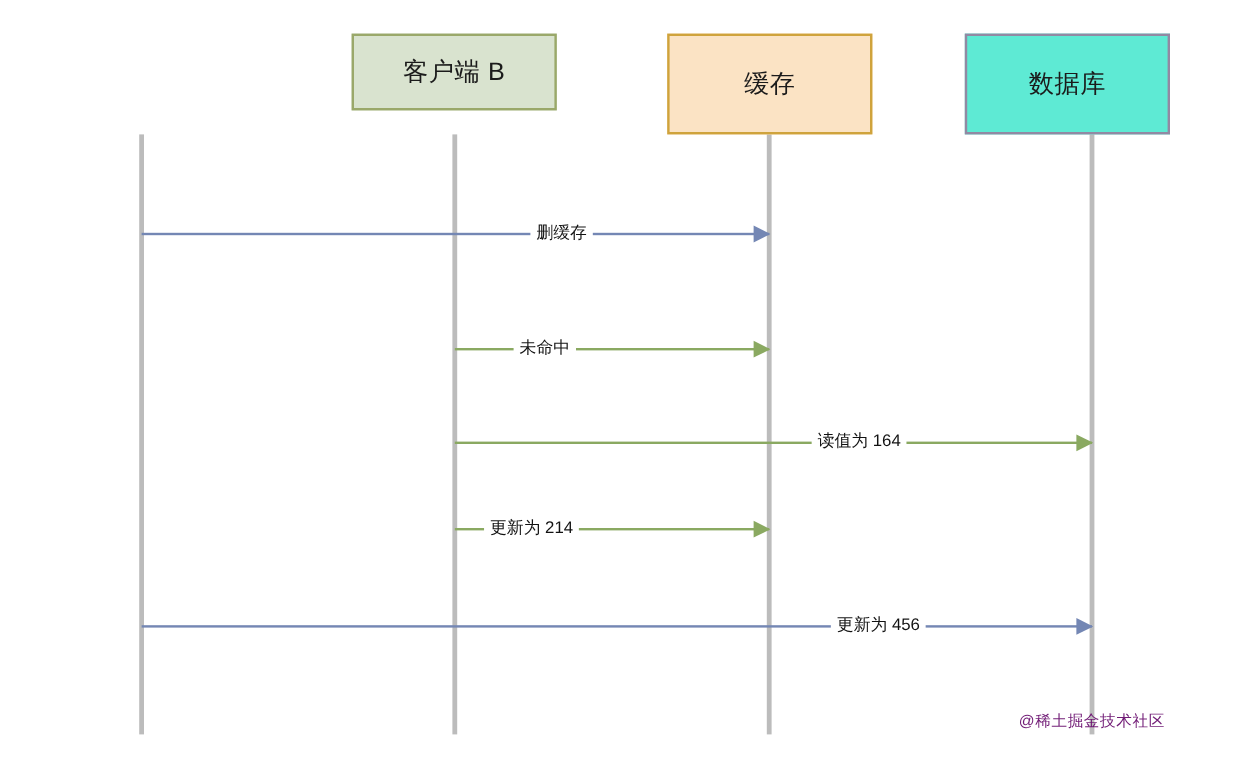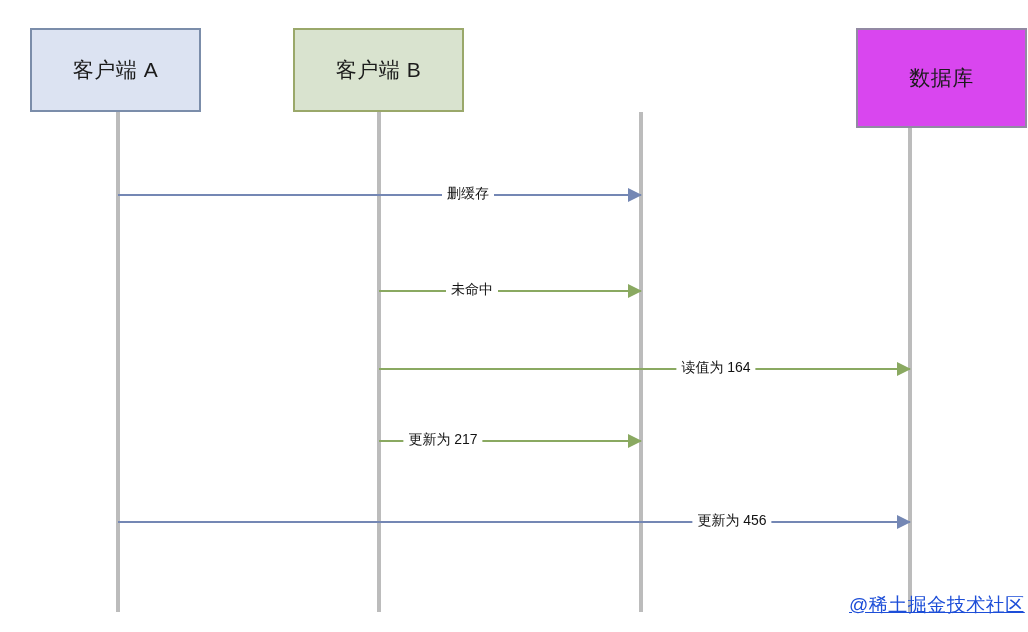--- a/index.html
+++ b/index.html
@@ -75,63 +75,62 @@
     color: #121212;
     white-space: nowrap;
     background: #ffffff;
     padding: 0 5px;
     line-height: 24px;
   }
 
   
   .watermark {
     position: absolute;
-    font-size: 19px;
-    color: #1d4ed8;
+    font-size: 13px;
+    color: #701a75;
     white-space: nowrap;
     letter-spacing: 0.5px;
-    text-decoration: underline;
   }
 </style>
 </head>
 <body>
 
 <div id="diagram" style="width: 1028px; height: 632px; background: rgb(255, 255, 255);">
     <div class="lifeline" style="left: 116px; top: 112px; height: 500px; width: 4px; background: rgb(188, 188, 188);"></div>
     <div class="lifeline" style="left: 377px; top: 112px; height: 500px; width: 4px; background: rgb(188, 188, 188);"></div>
     <div class="lifeline" style="left: 639px; top: 112px; height: 500px; width: 4px; background: rgb(188, 188, 188);"></div>
     <div class="lifeline" style="left: 908px; top: 112px; height: 500px; width: 4px; background: rgb(188, 188, 188);"></div>
-    <div class="participant" style="left: 30px; top: 28px; width: 171px; height: 84px; background: rgb(220, 227, 242); border-color: rgb(123, 141, 170);">
-      <span class="participant-label">客户端 A</span>
-    </div>
-    <div class="participant" style="left: 293px; top: 28px; width: 171px; height: 84px; background: rgb(217, 227, 207); border-color: rgb(154, 168, 106);">
+    <div class="participant" style="left: 293px; top: 28px; width: 171px; height: 64px; background: rgb(217, 227, 207); border-color: rgb(154, 168, 106);">
       <span class="participant-label">客户端 B</span>
     </div>
-    <div class="participant" style="left: 856px; top: 28px; width: 171px; height: 100px; background: #d946ef; border-color: rgb(146, 137, 163);">
+    <div class="participant" style="left: 556px; top: 28px; width: 171px; height: 84px; background: rgb(251, 227, 196); border-color: rgb(207, 163, 60);">
+      <span class="participant-label">缓存</span>
+    </div>
+    <div class="participant" style="left: 804px; top: 28px; width: 171px; height: 84px; background: #5eead4; border-color: rgb(146, 137, 163);">
       <span class="participant-label">数据库</span>
     </div>
     <div class="message" style="left: 118px; top: 194px; width: 523px;">
       <div class="msg-line" style="background: rgb(116, 135, 180);"></div>
       <div class="msg-head" style="border-left-color: rgb(116, 135, 180);"></div>
       <span class="msg-label" style="left: 350px; transform: translateX(-50%);">删缓存</span>
     </div>
     <div class="message" style="left: 379px; top: 290px; width: 262px;">
       <div class="msg-line" style="background: rgb(138, 169, 97);"></div>
       <div class="msg-head" style="border-left-color: rgb(138, 169, 97);"></div>
-      <span class="msg-label" style="left: 93px; transform: translateX(-50%);">未命中</span>
+      <span class="msg-label" style="left: 75px; transform: translateX(-50%);">未命中</span>
     </div>
     <div class="message" style="left: 379px; top: 368px; width: 531px;">
       <div class="msg-line" style="background: rgb(138, 169, 97);"></div>
       <div class="msg-head" style="border-left-color: rgb(138, 169, 97);"></div>
       <span class="msg-label" style="left: 337px; transform: translateX(-50%);">读值为 164</span>
     </div>
     <div class="message" style="left: 379px; top: 440px; width: 262px;">
       <div class="msg-line" style="background: rgb(138, 169, 97);"></div>
       <div class="msg-head" style="border-left-color: rgb(138, 169, 97);"></div>
-      <span class="msg-label" style="left: 64px; transform: translateX(-50%);">更新为 217</span>
+      <span class="msg-label" style="left: 64px; transform: translateX(-50%);">更新为 214</span>
     </div>
     <div class="message" style="left: 118px; top: 521px; width: 792px;">
       <div class="msg-line" style="background: rgb(116, 135, 180);"></div>
       <div class="msg-head" style="border-left-color: rgb(116, 135, 180);"></div>
       <span class="msg-label" style="left: 598px; transform: translateX(-50%); margin-left: 16px;">更新为 456</span>
     </div>
     <div class="watermark" style="left: 849px; top: 592px;">@稀土掘金技术社区</div>
   </div>
 
 </body></html>

